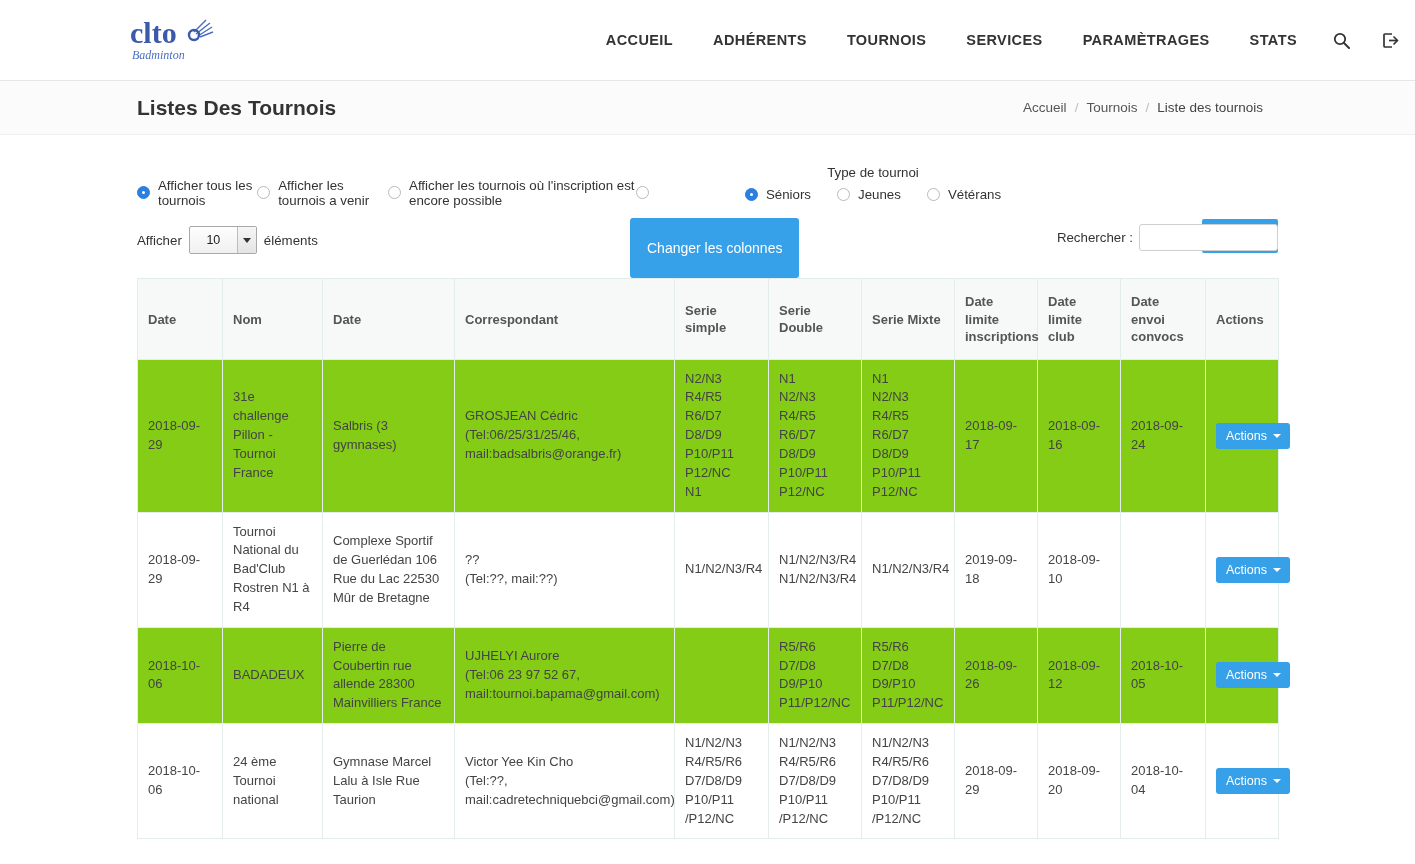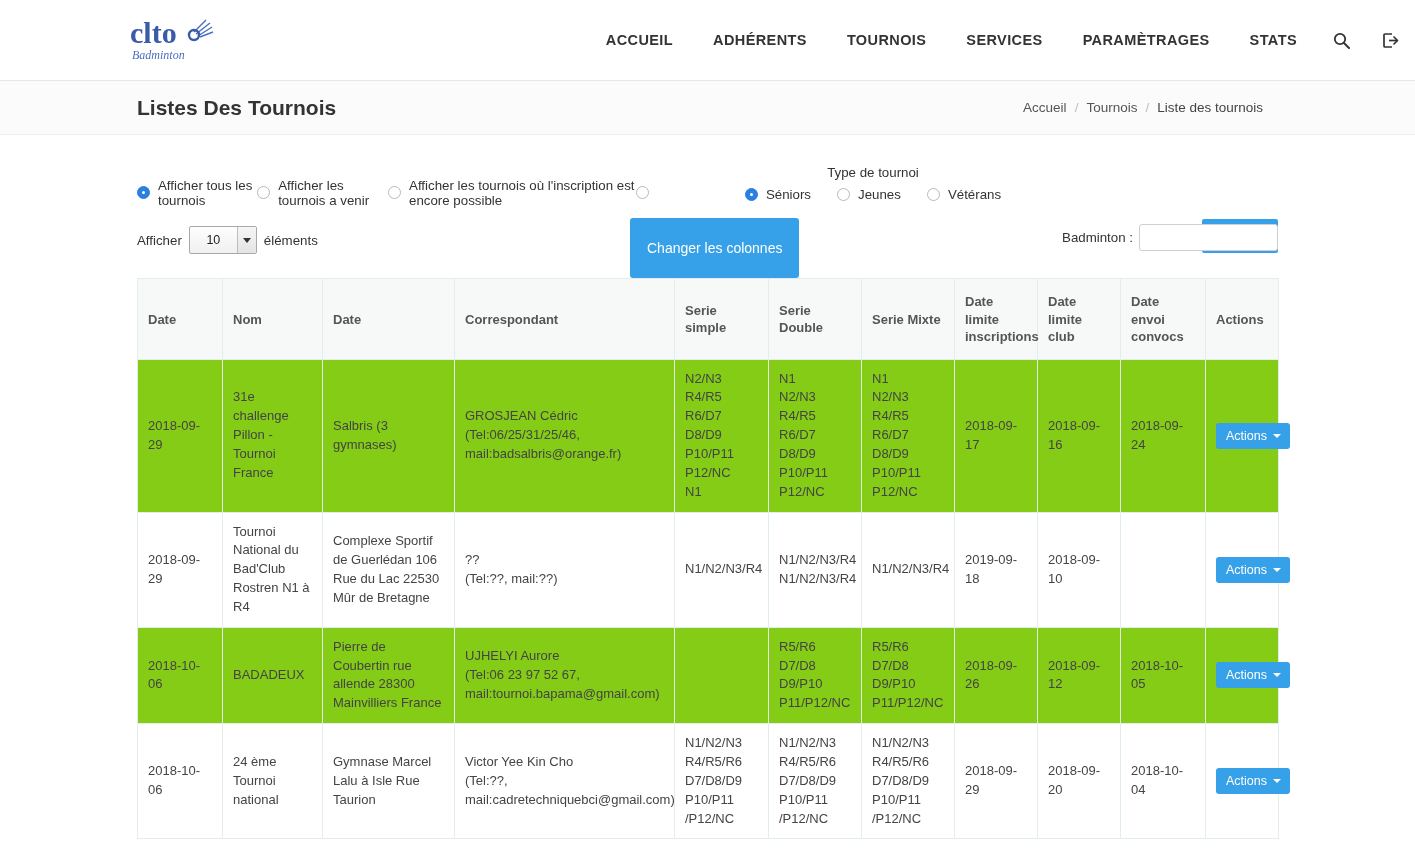--- a/index.html
+++ b/index.html
@@ -418,21 +418,21 @@
         <span class="arrowbox">
             <span class="caret-down"></span>
           </span>
       </div>
       <span>éléments</span>
     </div>
 
     <button class="cols-btn">Changer les colonnes</button>
 
     <div class="search-box">
-      <span>Badminton :</span>
+      <span>Rechercher :</span>
       <input type="text" placeholder="" style="">
     </div>
   </div>
 
   <table class="tournaments">
     <colgroup>
       <col class="c-date">
         <col class="c-nom">
         <col class="c-lieu">
         <col class="c-corr">

